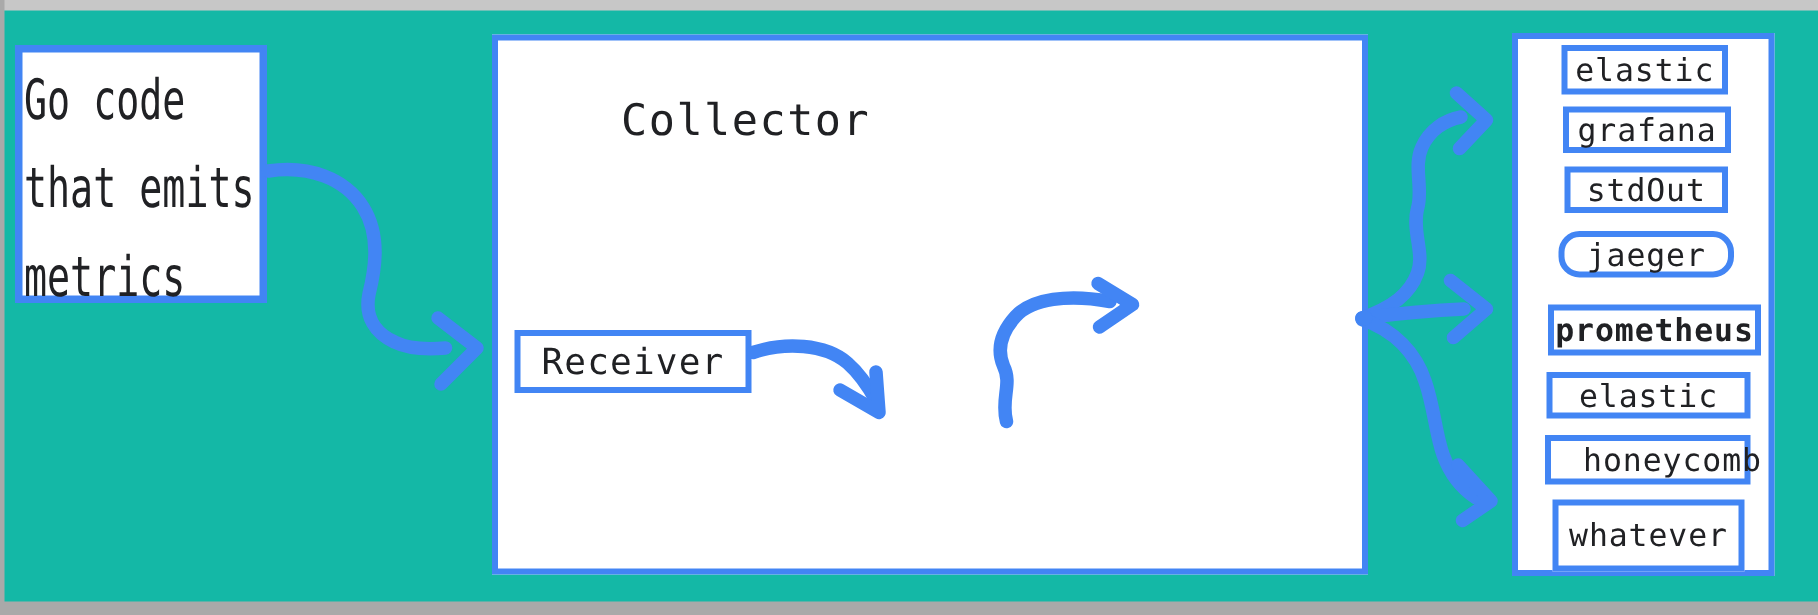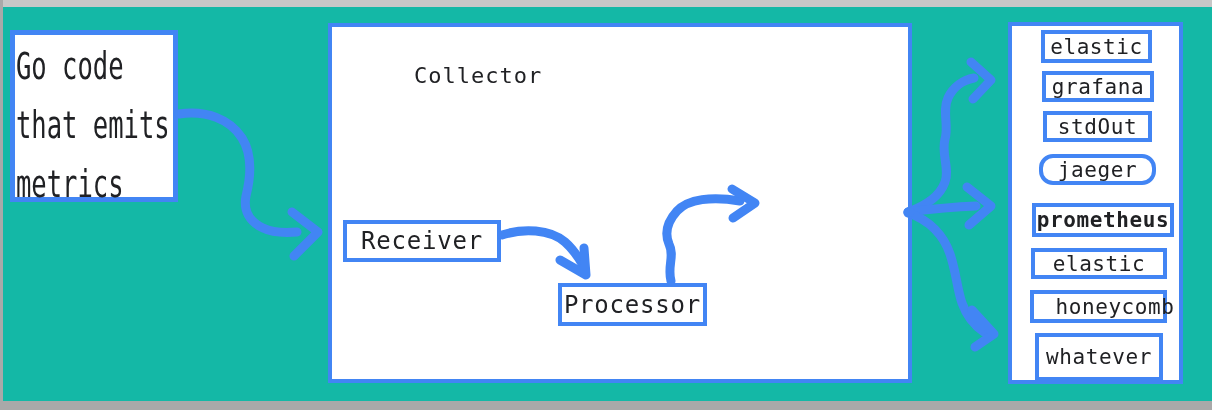--- a/index.html
+++ b/index.html
@@ -44,21 +44,21 @@
     white-space: nowrap;
     transform: scaleX(0.69);
     transform-origin: 0 50%;
   }
 
   
   .collector-box { left: 328px; top: 23px; width: 584px; height: 360px; }
   .collector-title {
     position: absolute;
     left: 414px; top: 63px;
-    font-size: 22px;
+    font-size: 29px;
     letter-spacing: 1px;
     white-space: nowrap;
     text-align: right;
   }
 
   
   .stage-box {
     display: flex;
     align-items: center;
     justify-content: center;
@@ -118,23 +118,20 @@
     <span class="src-line">that emits</span>
     <span class="src-line">metrics</span>
   </div>
 
   <div class="box collector-box"></div>
   <div class="collector-title">Collector</div>
 
   <div class="box stage-box receiver-box">
     <span>Receiver</span>
   </div>
-  <div class="box stage-box processor-box">
-    <span>Processor</span>
-  </div>
 
   <div class="box dest-panel"></div>
   <div class="box dest d0">
     <span>elastic</span>
   </div>
   <div class="box dest d1">
     <span>grafana</span>
   </div>
   <div class="box dest d2">
     <span>stdOut</span>

